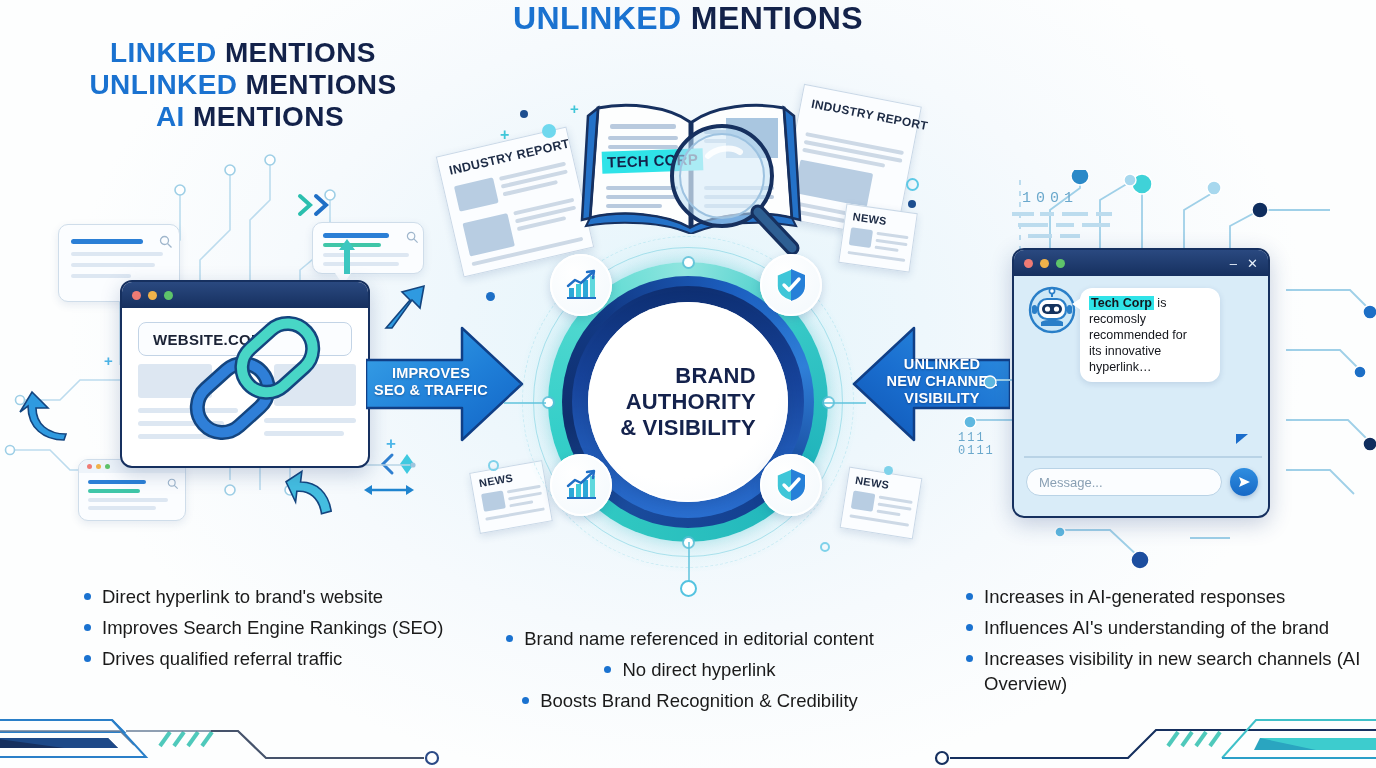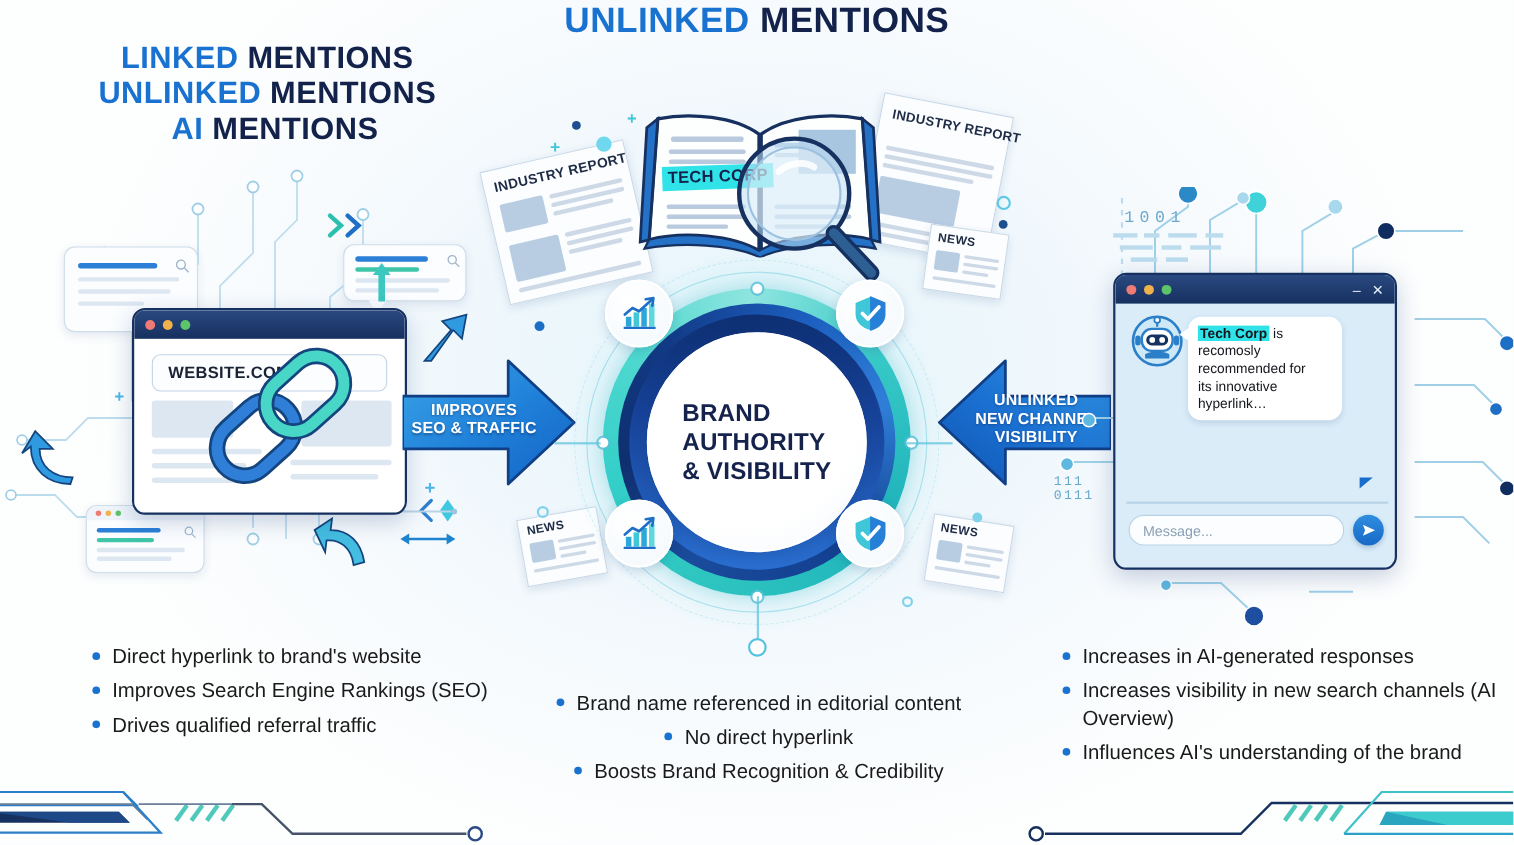--- a/index.html
+++ b/index.html
@@ -77,21 +77,21 @@
     background: conic-gradient(from 210deg, #1a4b9c, #0f2f6e 14%, #123a86 30%, #1c5fc0 48%, #2f7fd8 62%, #133f8f 80%, #1a4b9c 100%); }
   .ring-inner-shadow { width: 232px; height: 232px;
     background: linear-gradient(180deg,#0e2f72 0%, #17439a 40%, #2a6fd0 100%); }
   .ring-core {
     width: 200px; height: 200px;
     background: radial-gradient(circle at 42% 34%, #ffffff 0%, #ffffff 62%, #f2f7fb 100%);
     box-shadow: 0 2px 14px rgba(20,50,110,.22), inset 0 0 0 2px rgba(255,255,255,.9);
     display: flex; align-items: center; justify-content: center;
   }
   .hub-label {
-    text-align: left;
+    text-align: right;
     font-size: 22px;
     font-weight: 700;
     line-height: 26px;
     color: #14224c;
     letter-spacing: .2px;
   }
   .orbit {
     position: absolute; left: 50%; top: 50%;
     transform: translate(-50%,-50%);
     border-radius: 50%;
@@ -664,22 +664,22 @@
     <li>Brand name referenced in editorial content</li>
     <li>No direct hyperlink</li>
     <li>Boosts Brand Recognition &amp; Credibility</li>
   </ul>
 
   <div class="col-title title-right">
     <span class="hl">AI</span><span> MENTIONS</span>
   </div>
   <ul class="bullets bl-right">
     <li>Increases in AI-generated responses</li>
+    <li>Influences AI's understanding of the brand</li>
     <li>Increases visibility in new search channels (AI Overview)</li>
-    <li>Influences AI's understanding of the brand</li>
   </ul>
 
   <svg class="abs" style="left:0;top:700px;" width="460" height="68" viewBox="0 0 460 68">
     <path d="M-10 20 L112 20 L124 32 L-10 32 Z" fill="none" stroke="#2a7fc8" stroke-width="2"></path>
     <path d="M-10 31 L120 31 L134 45" fill="none" stroke="#6a7f99" stroke-width="1.6"></path>
     <path d="M-10 38 L108 38 L118 48 L-10 48 Z" fill="#16305f"></path>
     <path d="M-10 38 L108 38 L118 48 L64 48 Z" fill="#1f4d8f" opacity=".85"></path>
     <path d="M-10 57 L146 57 L112 20" fill="none" stroke="#2a7fc8" stroke-width="2"></path>
     <g stroke="#4fc9bb" stroke-width="4" stroke-linecap="butt">
       <line x1="160" y1="46" x2="170" y2="32"></line>

